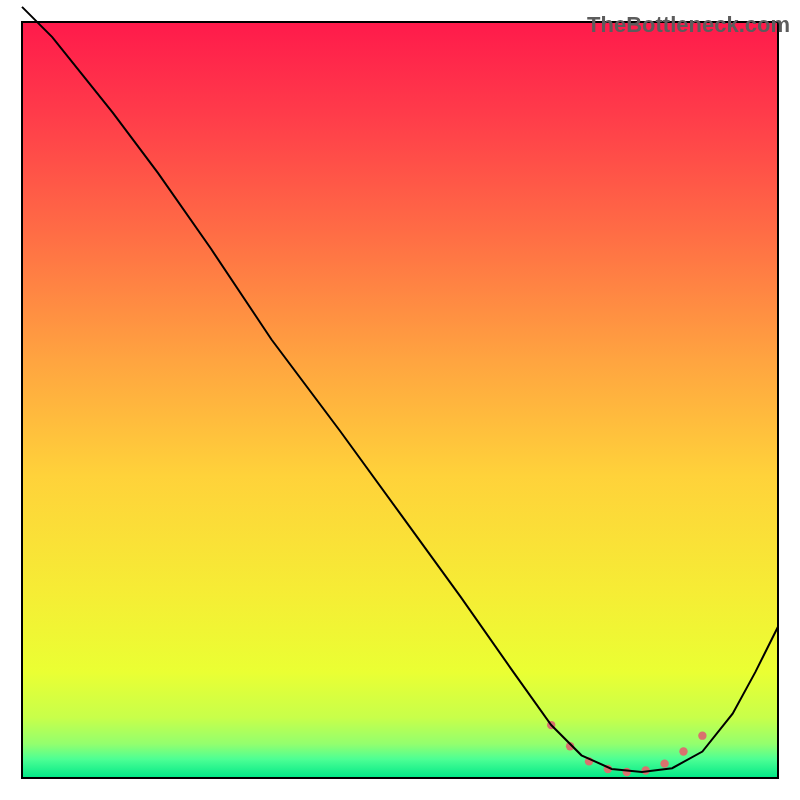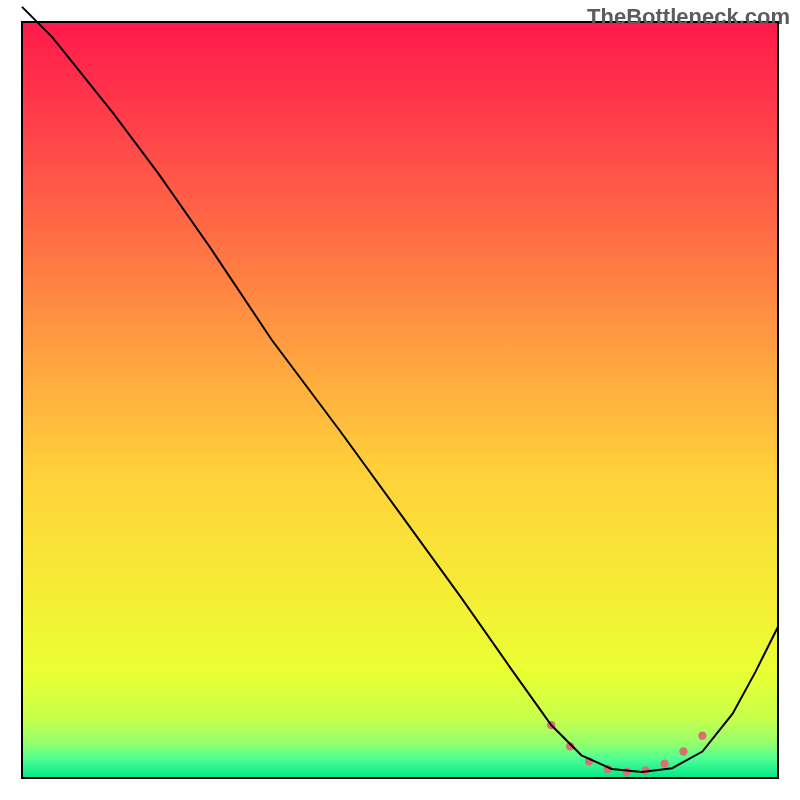--- a/index.html
+++ b/index.html
@@ -10,21 +10,21 @@
     background: #ffffff;
     font-family: Arial, Helvetica, sans-serif;
   }
   .container {
     position: relative;
     width: 800px;
     height: 800px;
   }
   .watermark {
     position: absolute;
-    top: 4px;
+    top: 12px;
     right: 10px;
     font-size: 22px;
     font-weight: bold;
     color: #5c5c5c;
     z-index: 10;
   }
   svg.chart {
     position: absolute;
     left: 0;
     top: 0;

